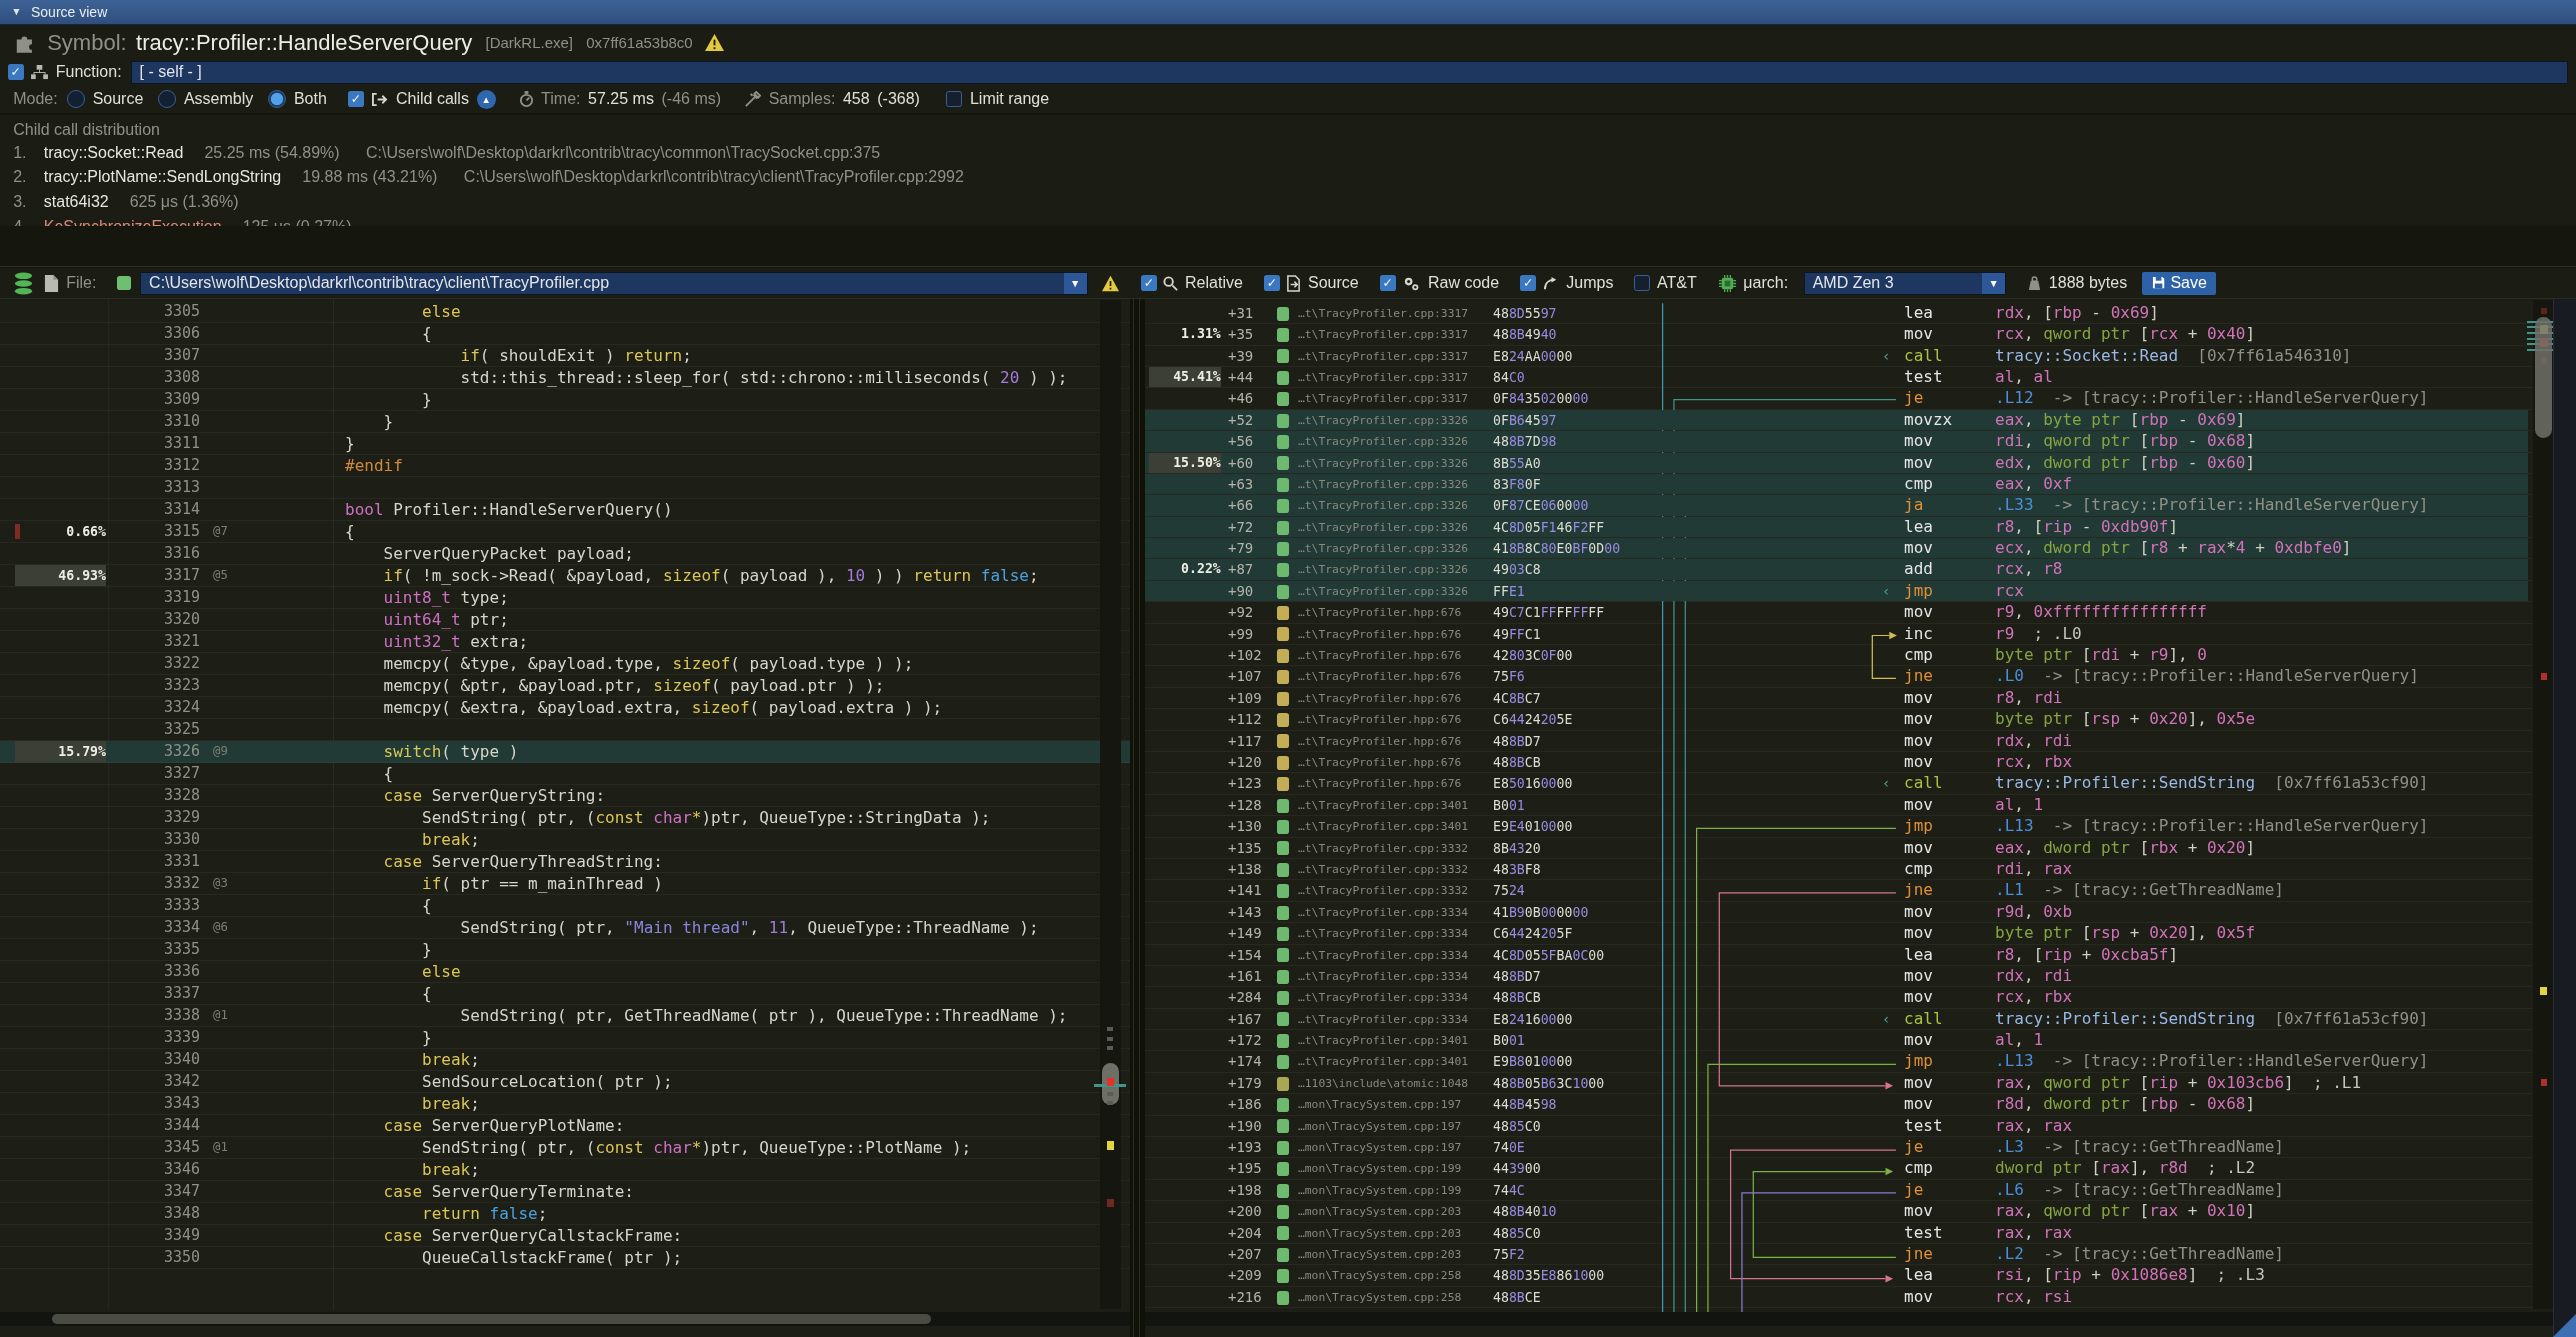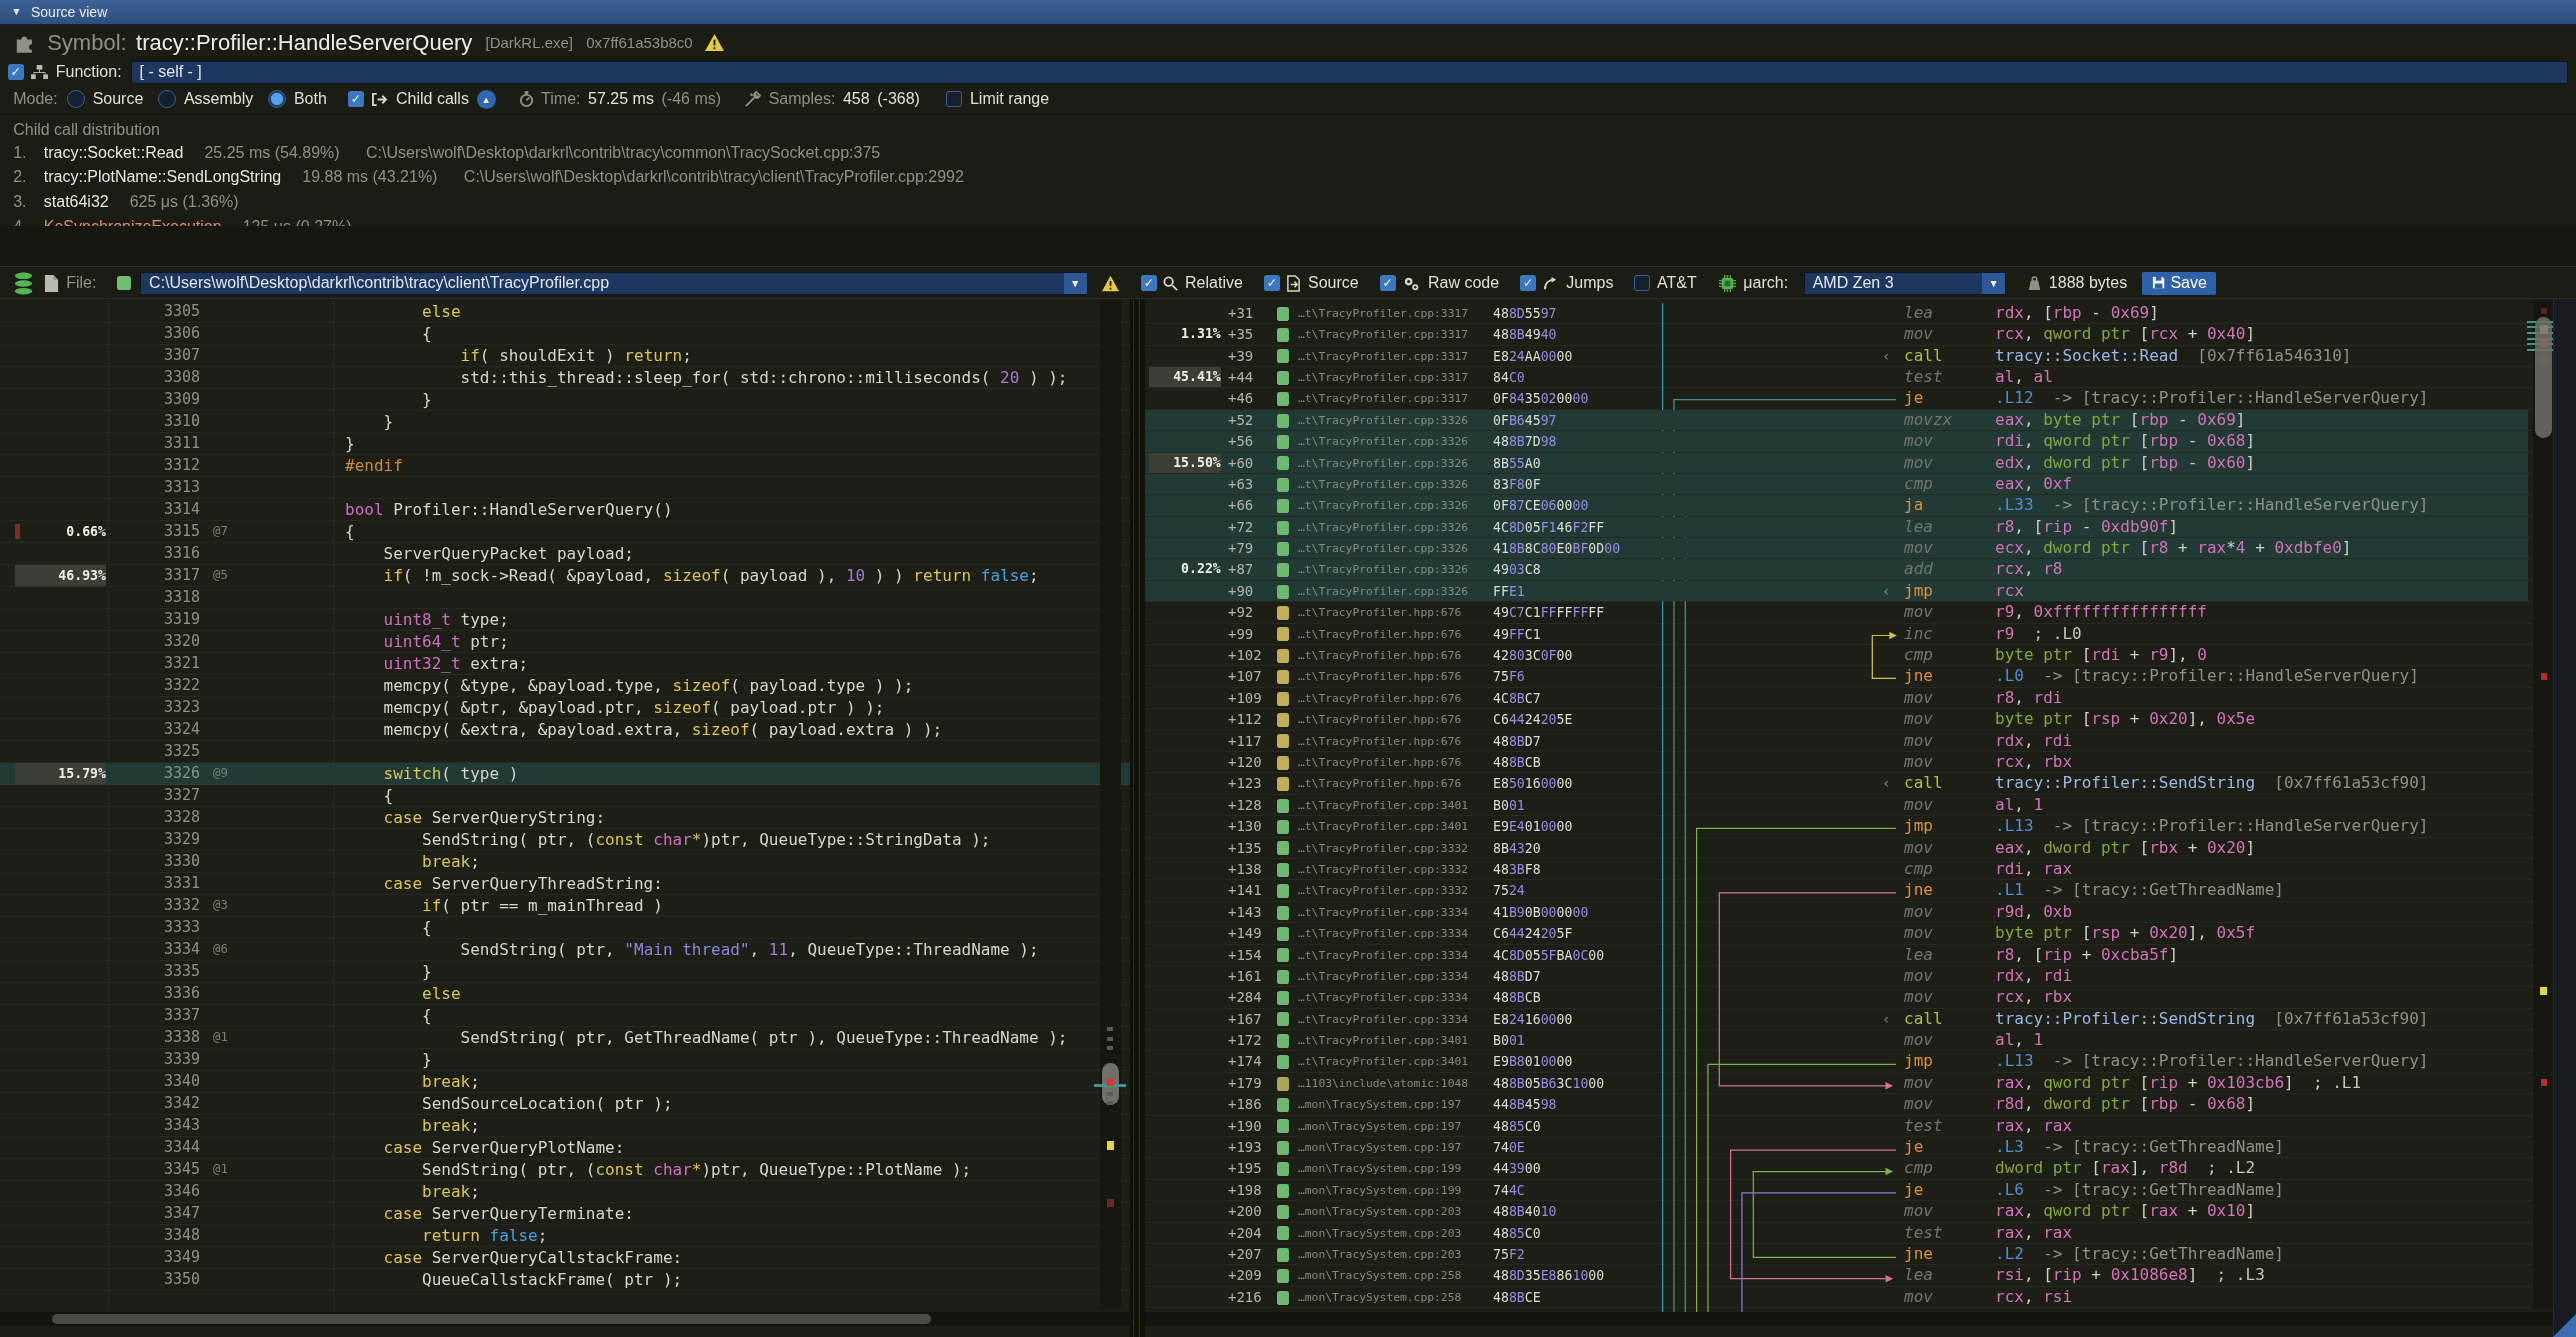--- a/index.html
+++ b/index.html
@@ -85,21 +85,21 @@
     font-weight:bold;color:#eceee4;}
   .apct.ph{background:#3c3f35;}
   .aoff{left:83px;color:#b3b3a9;font-family:"DejaVu Sans Mono",monospace;font-size:14px;}
   .aicon{left:132px;top:3.8px !important;width:12.3px;height:14px;border-radius:2.8px;}
   .ic-g{background:#6cb96f;} .ic-k{background:#c4ae55;} .ic-o{background:#a8a852;}
   .aref{left:153px;color:#88897f;font-family:"DejaVu Sans Mono",monospace;font-size:11.3px;line-height:21.4px !important;}
   .abytes{left:348px;font-family:"DejaVu Sans Mono",monospace;font-size:13.2px;line-height:21.4px !important;}
   .by0{color:#dcdcd2;} .by1{color:#958ce0;}
   .apre{left:737px;font-family:"DejaVu Sans Mono",monospace;font-size:14px;color:#4aa39a;}
   .amn{left:759px;width:87px;font-family:"DejaVu Sans Mono",monospace;font-size:16px;}
-  .mc-i{color:#737373;font-style:italic;} .mc-j{color:#df9038;} .mc-c{color:#a9c23f;}
+  .mc-i{color:#e5e5e5;} .mc-j{color:#df9038;} .mc-c{color:#a9c23f;}
   .aops{left:850px;white-space:pre;font-family:"DejaVu Sans Mono",monospace;font-size:16px;}
   .c-r{color:#d173b8;} .c-k{color:#86a440;} .c-p{color:#cfcfc5;} .c-l{color:#4a8fd9;}
   .c-f{color:#9ab8e6;} .c-c{color:#c6c6bc;}
   #asm-jumps{position:absolute;left:0;top:3.8px;z-index:0;pointer-events:none;}
   
   .sb-track{position:absolute;background:#121410;}
   .sb-thumb{position:absolute;background:#4a4c44;border-radius:6.6px;}
   .mk{position:absolute;}
   #resize-grip{position:absolute;right:0;bottom:0;width:0;height:0;
     border-left:24.6px solid transparent;border-bottom:24.6px solid #3d6fb5;}
@@ -397,24 +397,20 @@
         <span class="scode"><span class="seg c-w" style="position: static;">    ServerQueryPacket payload;</span></span>
       </div>
       <div class="srow">
         <span class="sbar" style="background: rgb(220, 194, 52);"></span>
         <span class="spct ph">46.93%</span>
         <span class="slnum">3317</span>
         <span class="sann">@5</span>
         <span class="scode"><span class="seg c-w" style="position: static;">    </span><span class="seg c-y" style="position: static;">if</span><span class="seg c-w" style="position: static;">( !m_sock-&gt;Read( &amp;payload, </span><span class="seg c-y" style="position: static;">sizeof</span><span class="seg c-w" style="position: static;">( payload ), </span><span class="seg c-n" style="position: static;">10</span><span class="seg c-w" style="position: static;"> ) ) </span><span class="seg c-y" style="position: static;">return</span><span class="seg c-w" style="position: static;"> </span><span class="seg c-b" style="position: static;">false</span><span class="seg c-w" style="position: static;">;</span></span>
       </div>
       <div class="srow">
-        <span class="slnum">3318</span>
-        <span class="scode"></span>
-      </div>
-      <div class="srow">
         <span class="slnum">3319</span>
         <span class="scode"><span class="seg c-w" style="position: static;">    </span><span class="seg c-m" style="position: static;">uint8_t</span><span class="seg c-w" style="position: static;"> type;</span></span>
       </div>
       <div class="srow">
         <span class="slnum">3320</span>
         <span class="scode"><span class="seg c-w" style="position: static;">    </span><span class="seg c-m" style="position: static;">uint64_t</span><span class="seg c-w" style="position: static;"> ptr;</span></span>
       </div>
       <div class="srow">
         <span class="slnum">3321</span>
         <span class="scode"><span class="seg c-w" style="position: static;">    </span><span class="seg c-m" style="position: static;">uint32_t</span><span class="seg c-w" style="position: static;"> extra;</span></span>

